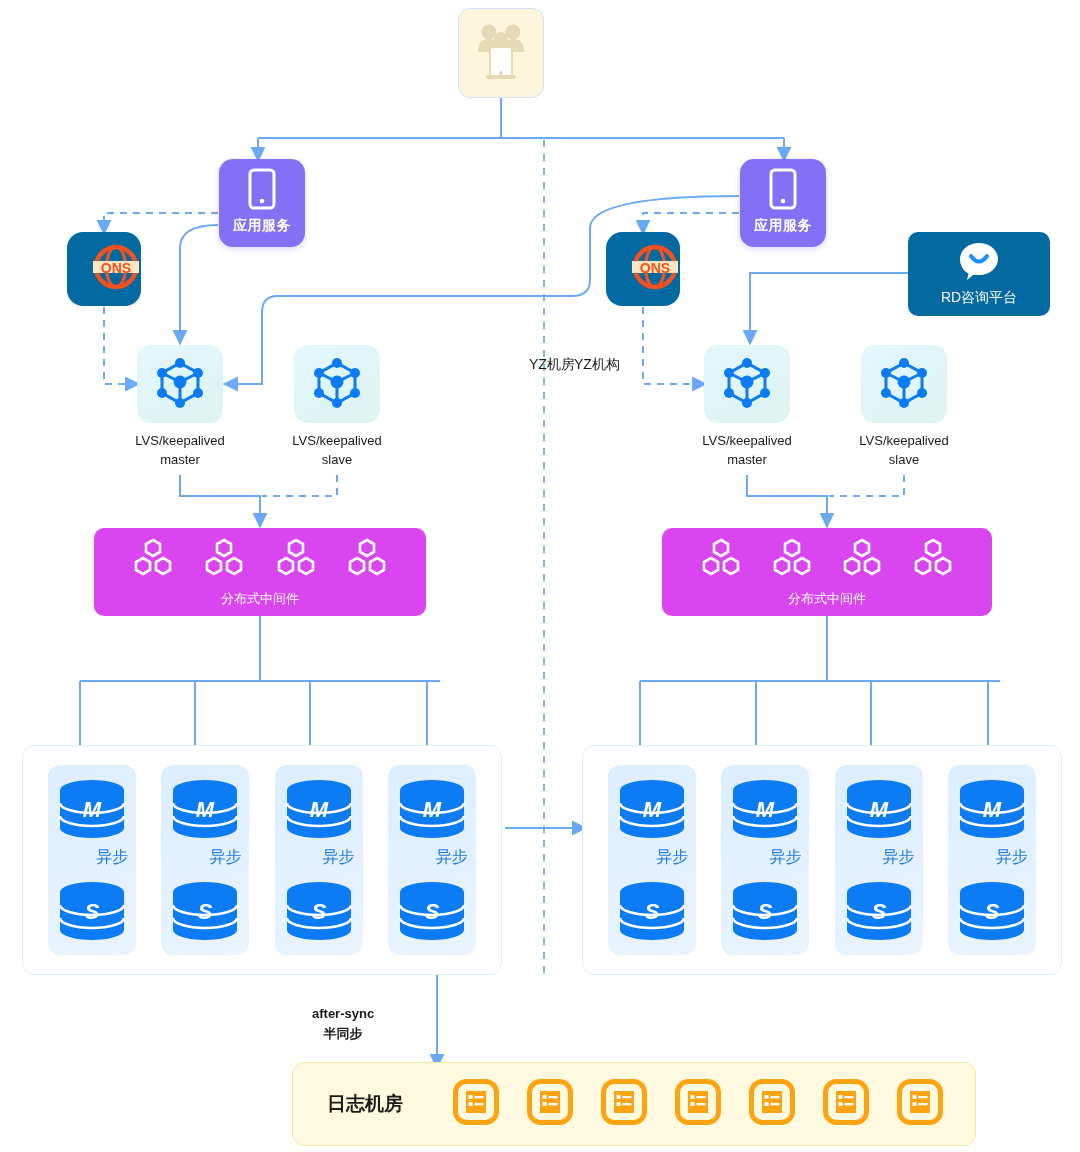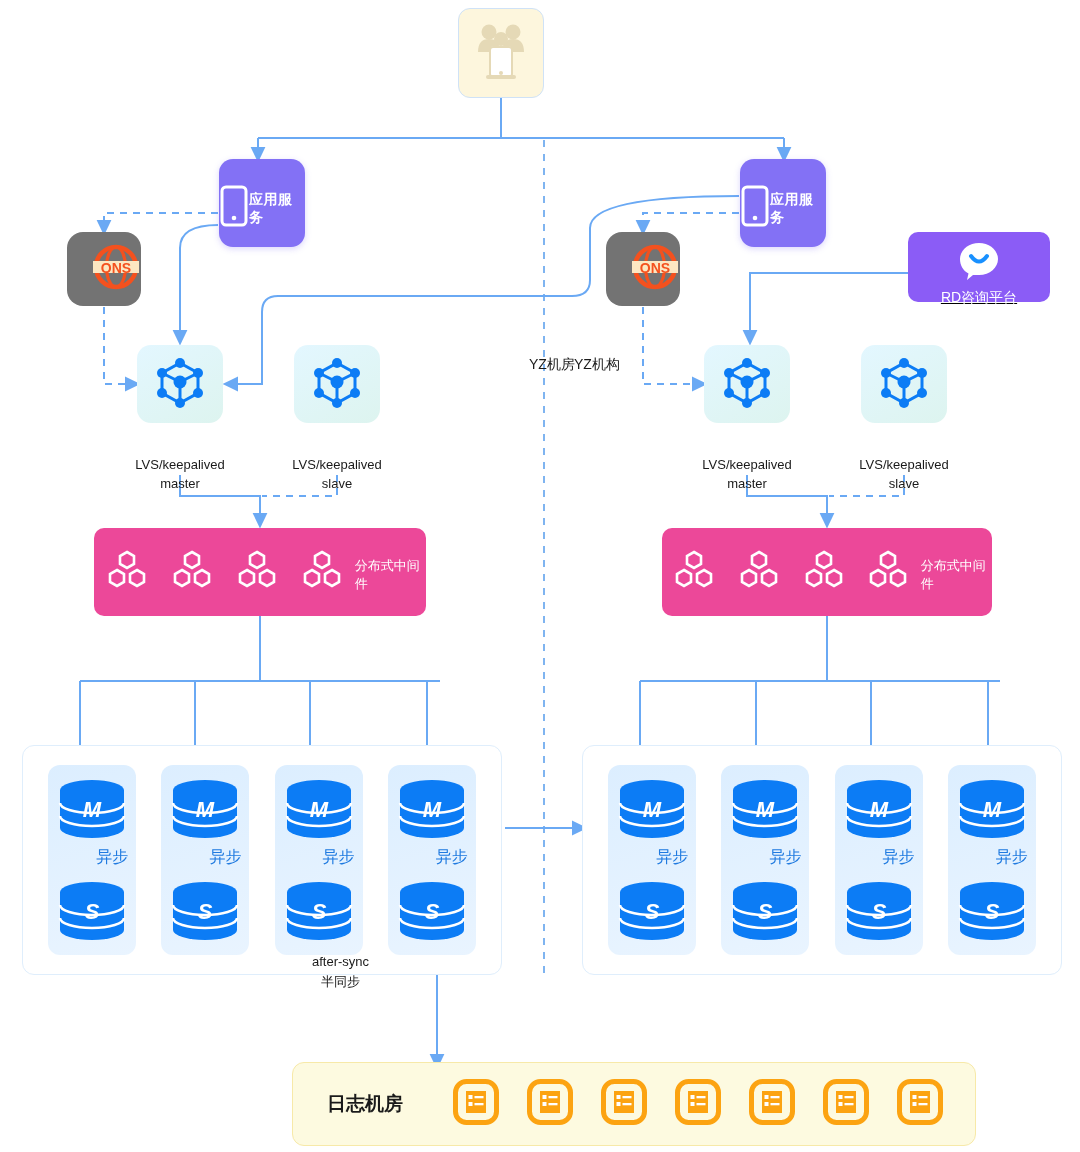--- a/index.html
+++ b/index.html
@@ -42,70 +42,68 @@
     align-items: center;
     justify-content: center;
   }
 
   
   .app-svc {
     width: 86px; height: 88px;
     background: #8371f5;
     border-radius: 14px;
     display: flex;
-    flex-direction: row;
+    flex-direction: column;
     align-items: center;
     justify-content: flex-start;
     padding-top: 9px;
     box-shadow: 0 2px 6px rgba(131,113,245,0.28);
   }
   .app-svc .lbl {
     color: #ffffff;
     font-size: 14px;
     font-weight: bold;
     margin-top: 3px;
     letter-spacing: 0.5px;
   }
 
   
   .ons {
     width: 74px; height: 74px;
-    background: #737373;
+    background: #0369a1;
     border-radius: 16px;
     display: flex;
     align-items: center;
     justify-content: center;
     padding-left: 24px;
   }
 
   
   .rd {
-    width: 142px; height: 70px;
-    background: #8b5cf6;
+    width: 142px; height: 84px;
+    background: #0369a1;
     border-radius: 10px;
     display: flex;
     flex-direction: column;
     align-items: center;
     justify-content: flex-start;
     padding-top: 9px;
-    text-decoration: underline;
   }
   .rd .lbl {
     color: #ffffff;
     font-size: 14px;
     margin-top: 4px;
   }
 
   
   .lvs-wrap {
     width: 92px;
     display: flex;
     flex-direction: column;
     align-items: center;
-    gap: 24px;
   }
   .lvs-box {
     width: 86px; height: 78px;
     border-radius: 14px;
     background: linear-gradient(150deg, #e3f7ff 0%, #ddf4ef 100%);
     display: flex;
     align-items: center;
     justify-content: center;
   }
   .lvs-cap {
@@ -113,24 +111,24 @@
     font-size: 13px;
     color: #1a1a1a;
     line-height: 1.45;
     text-align: center;
     white-space: nowrap;
   }
 
   
   .mw {
     height: 88px;
-    background: #ec4899;
+    background: #d946ef;
     border-radius: 10px;
     display: flex;
-    flex-direction: row;
+    flex-direction: column;
     align-items: center;
     justify-content: center;
   }
   .mw-icons {
     display: flex;
     justify-content: space-around;
     width: 86%;
     margin-top: 2px;
   }
   .mw .lbl {
@@ -680,21 +678,21 @@
         <span class="sync-lbl">异步</span>
         <svg width="72" height="60" viewBox="0 0 72 60">
           <ellipse cx="36" cy="11" rx="32" ry="10" fill="#0c7cf5"></ellipse>
           <path d="M4,11 L4,49 a32,10 0 0 0 64,0 L68,11 Z" fill="#0c7cf5"></path>
           <path d="M4,24 a32,10 0 0 0 64,0 M4,37 a32,10 0 0 0 64,0" fill="none" stroke="#ffffff" stroke-width="2.6"></path>
           <text x="36" y="38" font-family="'Liberation Sans',sans-serif" font-size="22" font-weight="bold" font-style="italic" fill="#ffffff" text-anchor="middle">S</text>
         </svg>
       </div>
     </div>
 
-    <div class="edge-lbl" style="left:312px; top:952px;">
+    <div class="edge-lbl" style="left:312px; top:1004px;font-weight:bold;">
       <div>after-sync</div>
       <div>半同步</div>
     </div>
 
     <div class="node logroom" style="left:292px; top:1062px; width:684px; height:84px;gap:20px;">
       <span class="lbl">日志机房</span>
       <div class="log-icons">
         <span>
           <svg width="46" height="46" viewBox="0 0 46 46">
             <rect x="2.5" y="2.5" width="41" height="41" rx="11" fill="none" stroke="#fca311" stroke-width="5"></rect>

